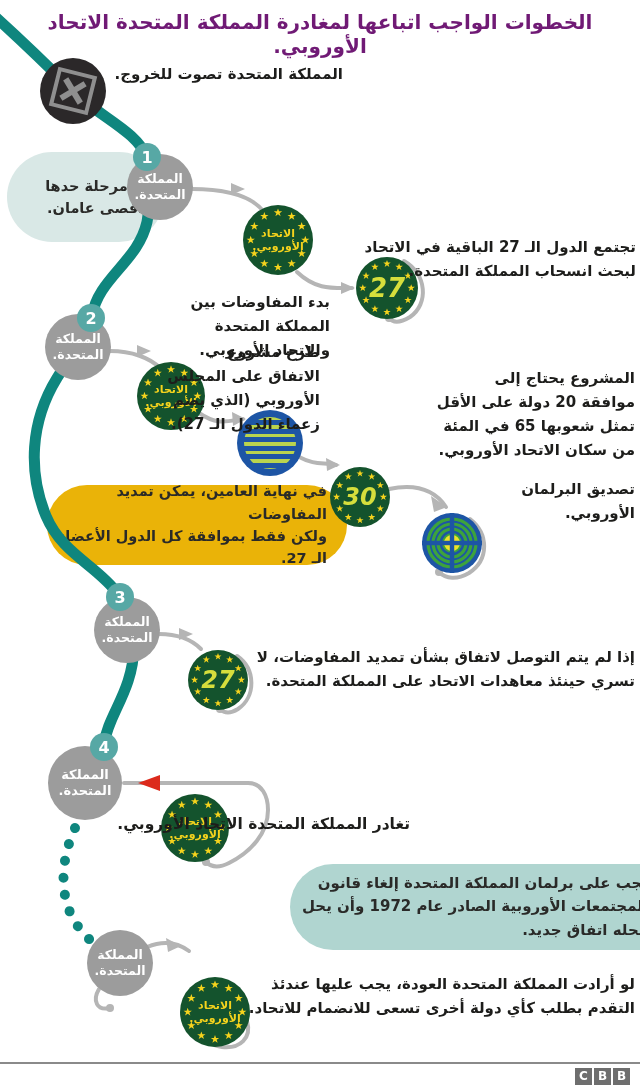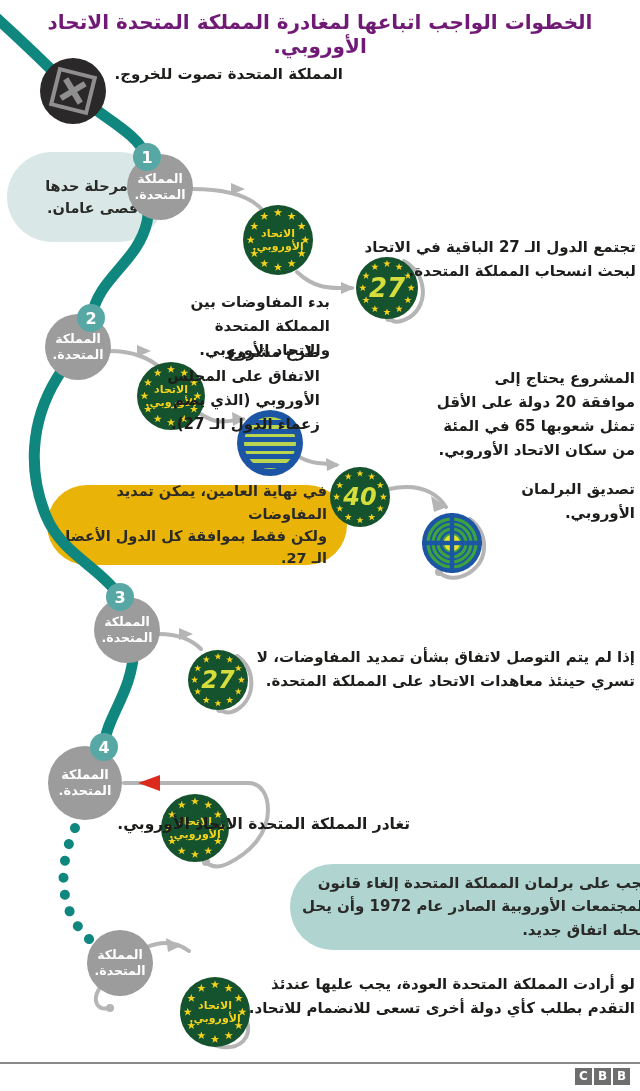--- a/index.html
+++ b/index.html
@@ -181,21 +181,21 @@
     <div class="eu-text">الاتحاد
 الأوروبي.</div>
   </div>
   <div class="striped-circle" style="left:237px;top:410px;width:66px;height:66px;">
     <div class="stripes"></div>
   </div>
   <div class="eu-circle" style="left:330px;top:467px;width:60px;height:60px;">
     <svg viewBox="0 0 100 100">
         <use href="#eu-stars"></use>
       </svg>
-    <div class="eu-num" style="font-size:24px;">40</div>
+    <div class="eu-num" style="font-size:24px;">30</div>
   </div>
   <div class="icon-circle" style="left:422px;top:513px;width:60px;height:60px;">
     <svg viewBox="0 0 60 60" width="60" height="60">
       <circle cx="30" cy="30" r="30" fill="#1d55a5"></circle>
       <circle cx="30" cy="30" r="24" fill="none" stroke="#3da33c" stroke-width="3.2"></circle>
       <circle cx="30" cy="30" r="19" fill="none" stroke="#3da33c" stroke-width="3.2"></circle>
       <circle cx="30" cy="30" r="14" fill="none" stroke="#3da33c" stroke-width="3.2"></circle>
       <circle cx="30" cy="30" r="9" fill="#ece32a" stroke="#3da33c" stroke-width="2"></circle>
       <rect x="27.8" y="0" width="4.4" height="60" fill="#1d55a5"></rect>
       <rect x="0" y="27.8" width="60" height="4.4" fill="#1d55a5"></rect>

